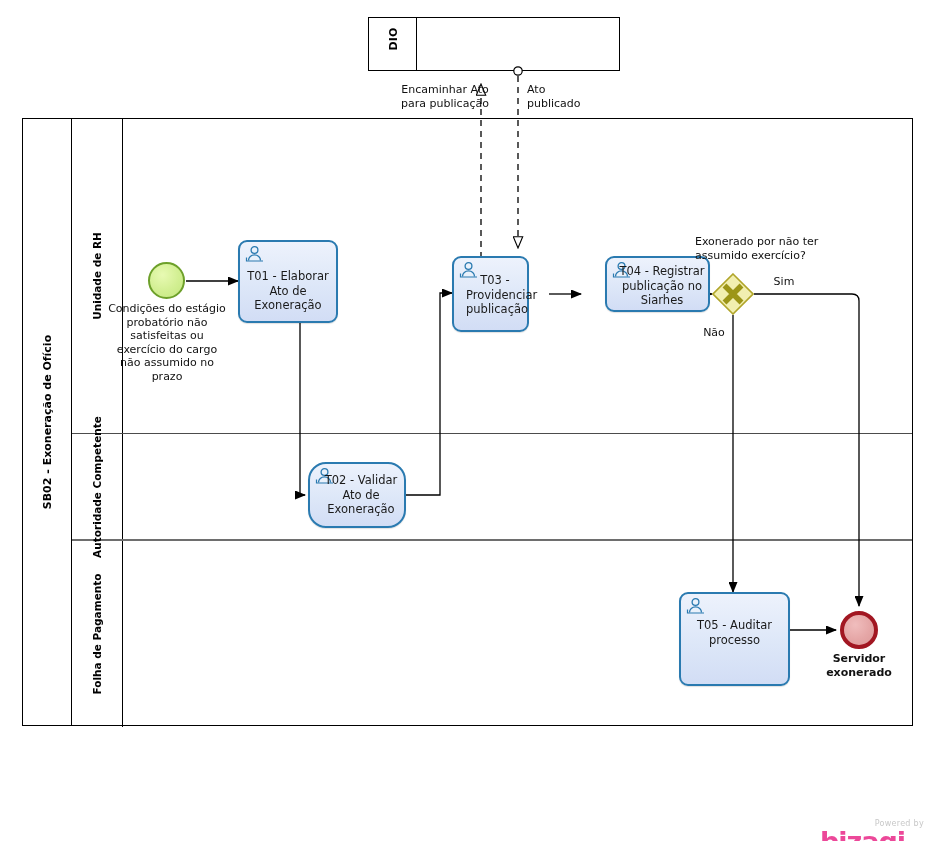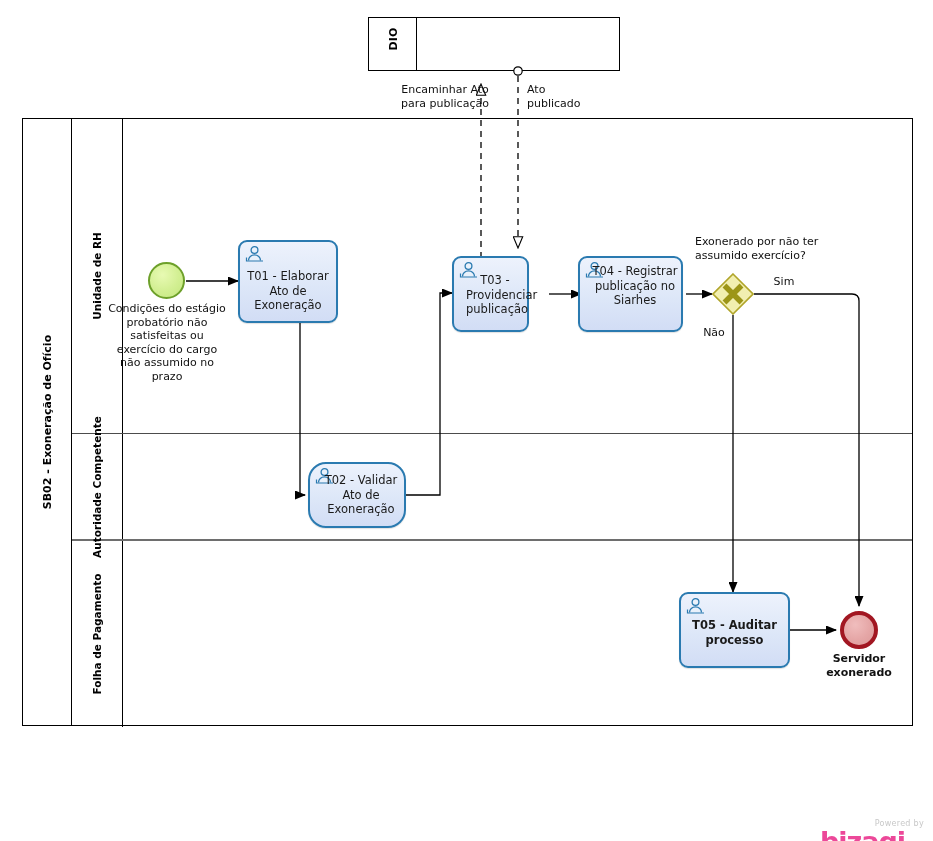--- a/index.html
+++ b/index.html
@@ -180,32 +180,32 @@
     <span class="uicon">
       <svg viewBox="0 0 20 17" width="20" height="17">
         <circle cx="9.5" cy="5" r="3.4" fill="#e9f1fb" stroke="#2a7ab0" stroke-width="1.3"></circle>
         <path d="M3.5,15.5 a6,5.6 0 0 1 12,0" fill="#e9f1fb" stroke="#2a7ab0" stroke-width="1.3"></path>
         <path d="M1.5,12.5 L1.5,16 L18,16" fill="none" stroke="#2a7ab0" stroke-width="1.2"></path>
       </svg>
     </span>
     <div class="tlabel" style="top:15px;left:12px;right:3px;">T03 - Providenciar publicação</div>
   </div>
 
-  <div class="abs task" style="left:578px;top:256px;width:105px;height:76px;">
+  <div class="abs task" style="left:605px;top:256px;width:105px;height:56px;">
     <span class="uicon">
       <svg viewBox="0 0 20 17" width="20" height="17">
         <circle cx="9.5" cy="5" r="3.4" fill="#e9f1fb" stroke="#2a7ab0" stroke-width="1.3"></circle>
         <path d="M3.5,15.5 a6,5.6 0 0 1 12,0" fill="#e9f1fb" stroke="#2a7ab0" stroke-width="1.3"></path>
         <path d="M1.5,12.5 L1.5,16 L18,16" fill="none" stroke="#2a7ab0" stroke-width="1.2"></path>
       </svg>
     </span>
     <div class="tlabel" style="top:6px;left:12px;right:3px;">T04 - Registrar publicação no Siarhes</div>
   </div>
 
-  <div class="abs task" style="left:679px;top:592px;width:111px;height:76px;font-weight:bold;">
+  <div class="abs task" style="left:679px;top:592px;width:111px;height:94px;">
     <span class="uicon">
       <svg viewBox="0 0 20 17" width="20" height="17">
         <circle cx="9.5" cy="5" r="3.4" fill="#e9f1fb" stroke="#2a7ab0" stroke-width="1.3"></circle>
         <path d="M3.5,15.5 a6,5.6 0 0 1 12,0" fill="#e9f1fb" stroke="#2a7ab0" stroke-width="1.3"></path>
         <path d="M1.5,12.5 L1.5,16 L18,16" fill="none" stroke="#2a7ab0" stroke-width="1.2"></path>
       </svg>
     </span>
     <div class="tlabel" style="top:24px;">T05 - Auditar processo</div>
   </div>
 

